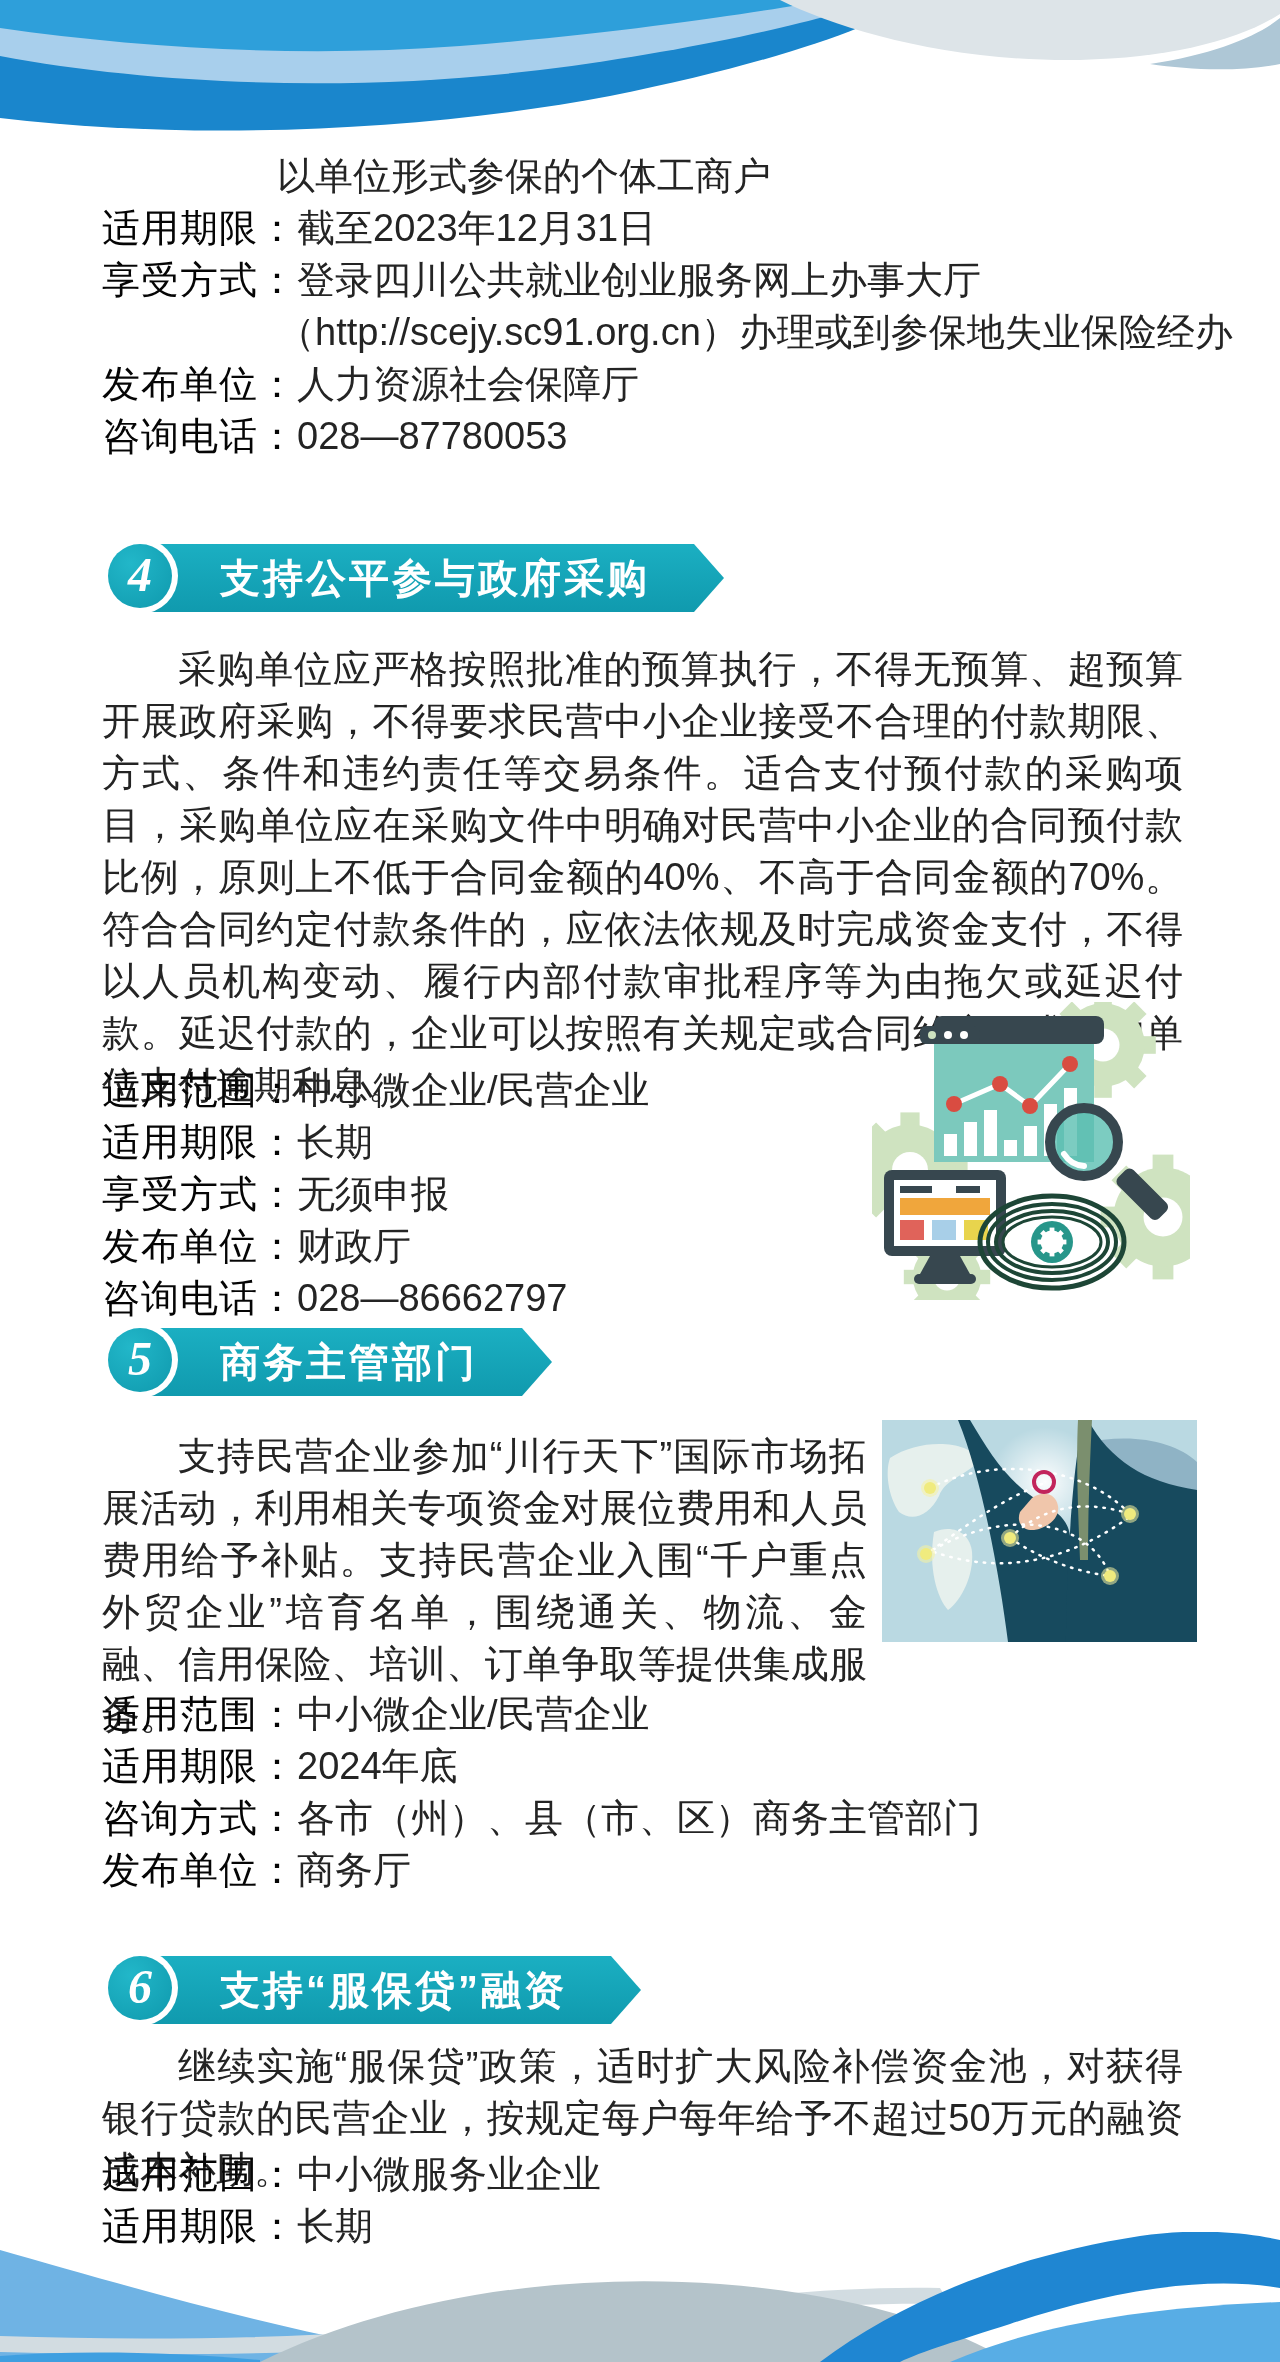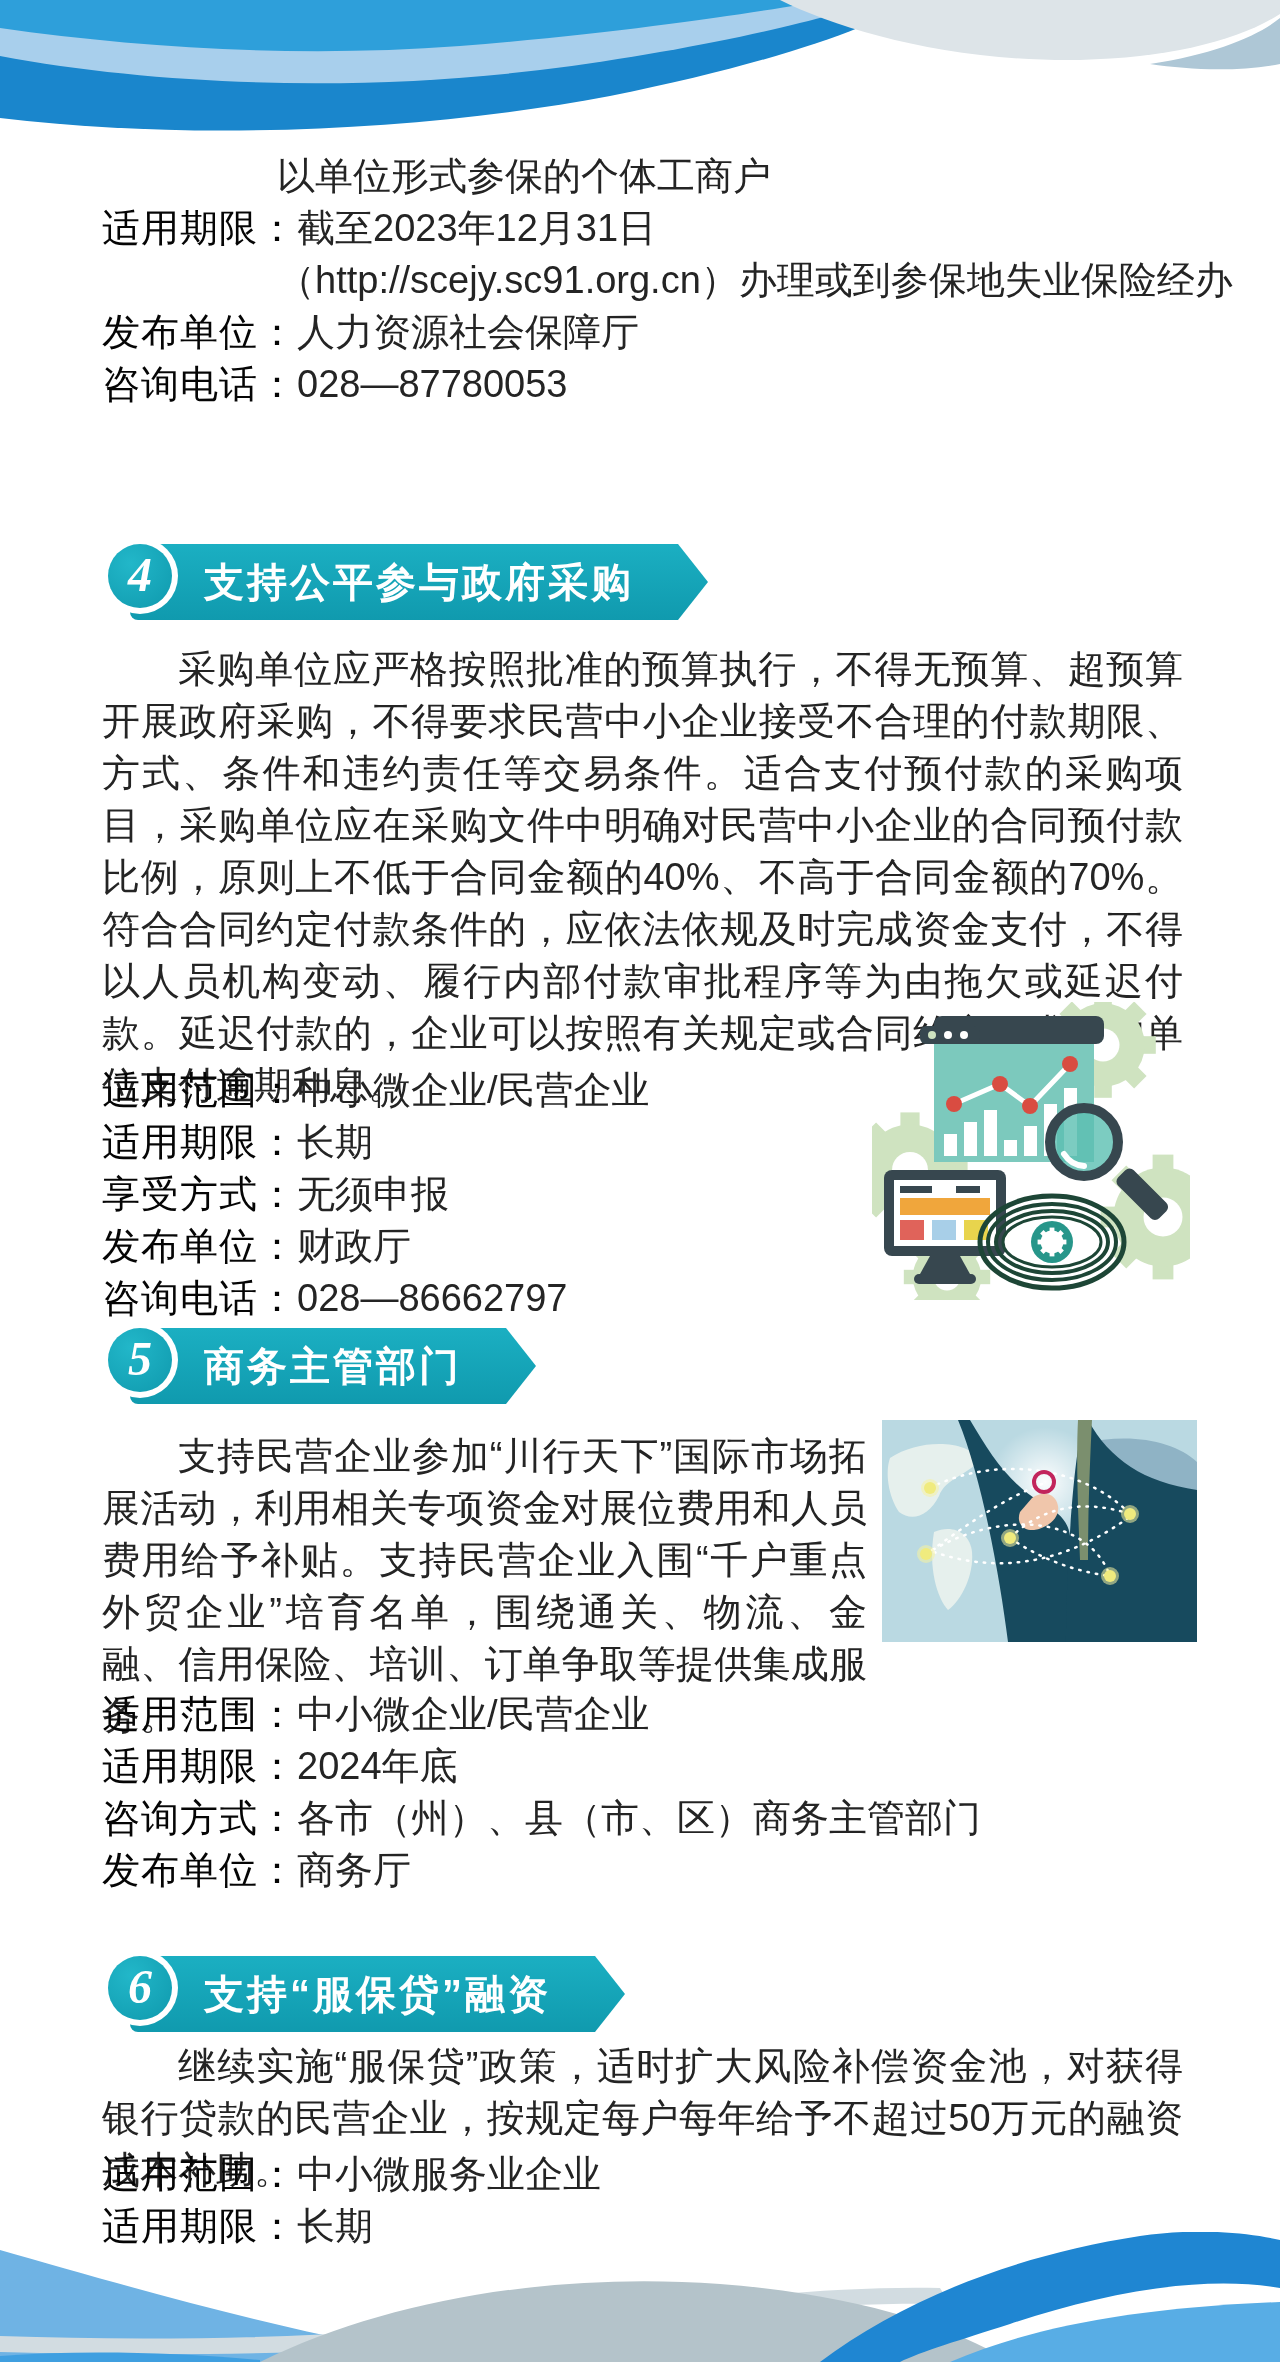--- a/index.html
+++ b/index.html
@@ -21,21 +21,21 @@
   .indent{padding-left:175px;}
 
   .para{
     font-size:38px;line-height:52px;text-align:justify;
     text-indent:2em;color:#242424;margin:0;
   }
 
   
   .ribbon{position:absolute;left:102px;height:82px;}
   .ribbon .banner{
-    position:absolute;left:28px;top:6px;height:76px;
+    position:absolute;left:44px;top:6px;height:68px;
     background:linear-gradient(180deg,#1bafc2,#109aae);
     color:#ffffff;font-weight:bold;font-size:40px;letter-spacing:3px;
     display:flex;align-items:center;
     padding:0 74px 0 74px;border-radius:8px 0 0 8px;
     clip-path:polygon(0 0,calc(100% - 30px) 0,100% 50%,calc(100% - 30px) 100%,0 100%);
     white-space:nowrap;
   }
   .ribbon .badge{
     position:absolute;left:0;top:0;width:76px;height:76px;border-radius:50%;
     background:#ffffff;display:flex;align-items:center;justify-content:center;
@@ -62,20 +62,23 @@
   <path d="M780,0 C840,30 950,62 1080,60 C1170,58 1240,40 1280,14 L1280,0 Z" fill="#dde4e8"></path>
   <path d="M1150,64 C1215,54 1258,36 1280,18 L1280,64 C1238,72 1190,70 1150,64 Z" fill="#aec7d6"></path>
 </svg>
 
 <div class="block" style="top:150px;">
   <div class="row indent">
     <span class="val">以单位形式参保的个体工商户</span>
   </div>
   <div class="row">
     <span class="lbl">适用期限：</span><span class="val">截至2023年12月31日</span>
+  </div>
+  <div class="row">
+    <span class="lbl">享受方式：</span><span class="val">登录四川公共就业创业服务网上办事大厅</span>
   </div>
   <div class="row indent">
     <span class="val">（http://scejy.sc91.org.cn）办理或到参保地失业保险经办</span>
   </div>
   <div class="row">
     <span class="lbl">发布单位：</span><span class="val">人力资源社会保障厅</span>
   </div>
   <div class="row">
     <span class="lbl">咨询电话：</span><span class="val">028—87780053</span>
   </div>

